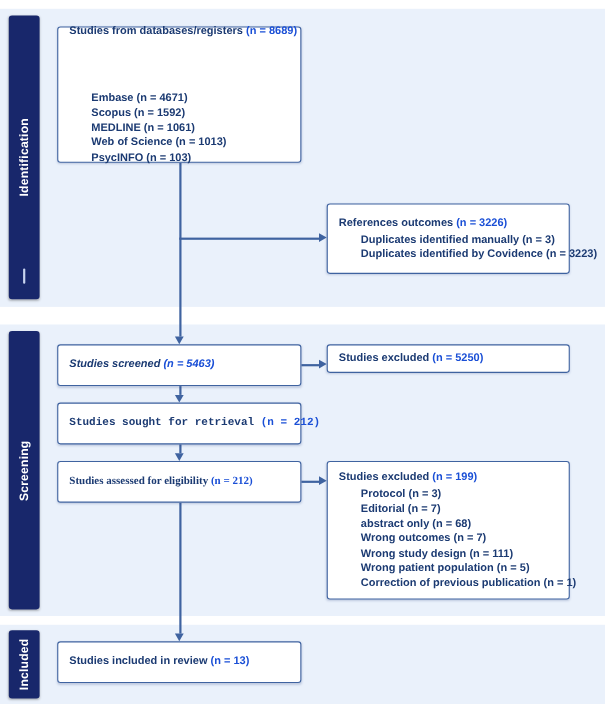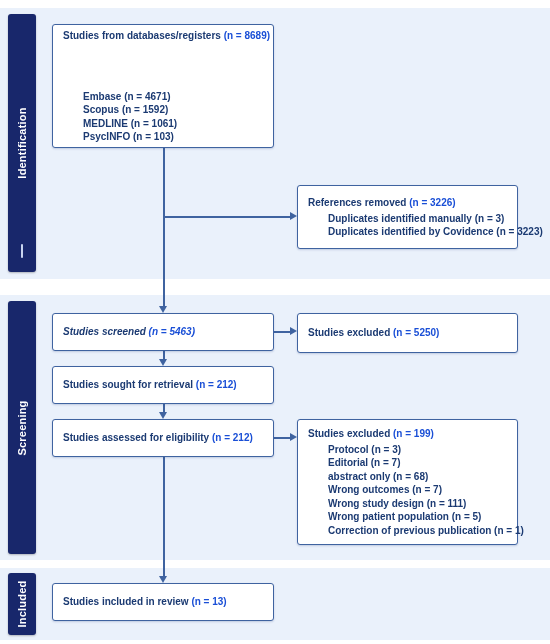--- a/index.html
+++ b/index.html
@@ -92,23 +92,23 @@
     font-size:10px;
     font-weight:bold;
     line-height:13.5px;
     white-space:nowrap;
   }
 
   
   #box-databases      { left:52px;  top:24px;  width:222px; height:124px;gap:45px; }
   #box-refs-removed   { left:297px; top:185px; width:221px; height:64px;  }
   #box-screened       { left:52px;  top:313px; width:222px; height:38px;font-style:italic;  }
-  #box-excluded-screen{ left:297px; top:313px; width:221px; height:40px;  }
-  #box-retrieval      { left:52px;  top:366px; width:222px; height:38px;  }
-  #box-eligibility    { left:52px;  top:419px; width:222px; height:38px;  }
+  #box-excluded-screen{ left:297px; top:313px; width:221px; height:26px;  }
+  #box-retrieval      { left:52px;  top:366px; width:222px; height:38px;font-family:Liberation Mono, monospace;  }
+  #box-eligibility    { left:52px;  top:419px; width:222px; height:38px;font-family:Liberation Serif, serif;  }
   #box-excluded-elig  { left:297px; top:419px; width:221px; height:126px; }
   #box-included       { left:52px;  top:583px; width:222px; height:38px;  }
 
   
   .vline{ position:absolute; width:1.5px; background:#3f63a0; }
   .hline{ position:absolute; height:1.5px; background:#3f63a0; }
   .arrow-down{
     position:absolute;
     width:0;height:0;
     border-left:4.5px solid transparent;
@@ -181,26 +181,27 @@
 
   <div class="vline" id="conn-elig-down"></div>
   <div class="arrow-down" id="conn-elig-darrow"></div>
 
   <div class="box" id="box-databases">
     <div class="box-title"><span>Studies from databases/registers </span><span class="num">(n = 8689)</span></div>
     <ul class="sublist">
       <li>Embase (n = 4671)</li>
       <li>Scopus (n = 1592)</li>
       <li>MEDLINE (n = 1061)</li>
+      <li>Web of Science (n = 1013)</li>
       <li>PsycINFO (n = 103)</li>
     </ul>
   </div>
 
   <div class="box" id="box-refs-removed">
-    <div class="box-title"><span>References removed </span><span class="num">(n = 3226)</span></div>
+    <div class="box-title"><span>References outcomes </span><span class="num">(n = 3226)</span></div>
     <ul class="sublist">
       <li>Duplicates identified manually (n = 3)</li>
       <li>Duplicates identified by Covidence (n = 3223)</li>
     </ul>
   </div>
 
   <div class="box" id="box-screened">
     <div class="box-title"><span>Studies screened </span><span class="num">(n = 5463)</span></div>
   </div>
 

